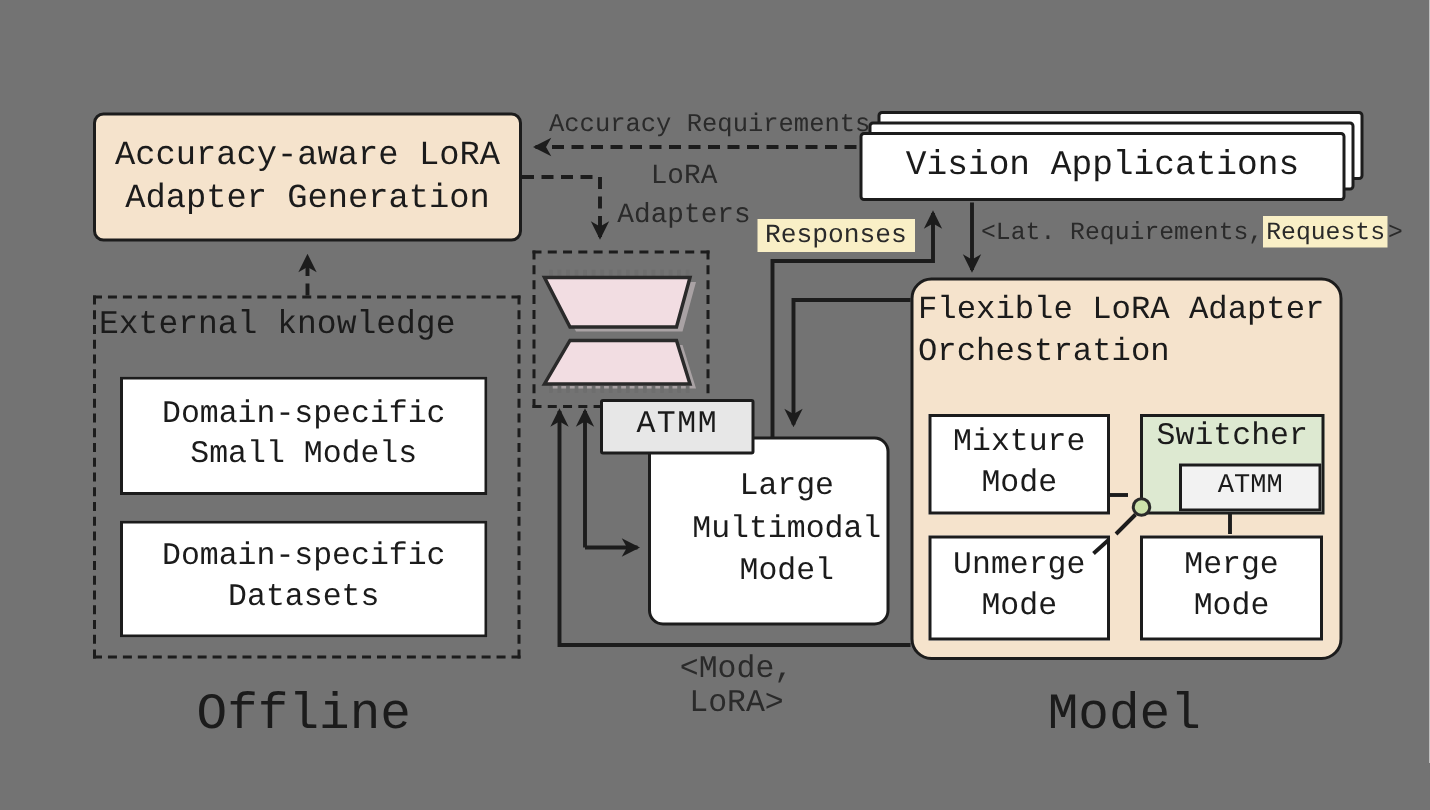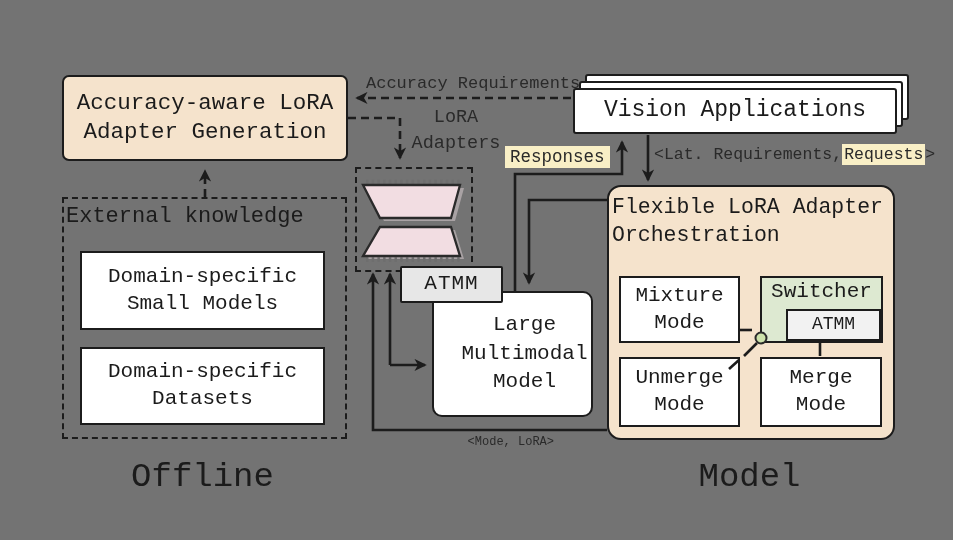--- a/index.html
+++ b/index.html
@@ -148,17 +148,17 @@
   <div class="small-label" style="left:410px;top:105px;width:92px;text-align:center;font-size:18.5px;line-height:26px;">
     <span class="t">LoRA
 Adapters</span>
   </div>
 
 
   <div class="small-label" style="left:654px;top:145px;font-size:16.5px;">
     <span>&lt;Lat. Requirements,</span><span class="hl" style="padding:1px 2px;text-align:center;">Requests</span><span>&gt;</span>
   </div>
 
-  <div class="small-label" style="left:428px;top:435px;width:126px;text-align:right;font-size:12px;">
+  <div class="small-label" style="left:428px;top:435px;width:126px;text-align:center;font-size:21px;">
     <span>&lt;Mode, LoRA&gt;</span>
   </div>
 
 </div>
 
 </body></html>

